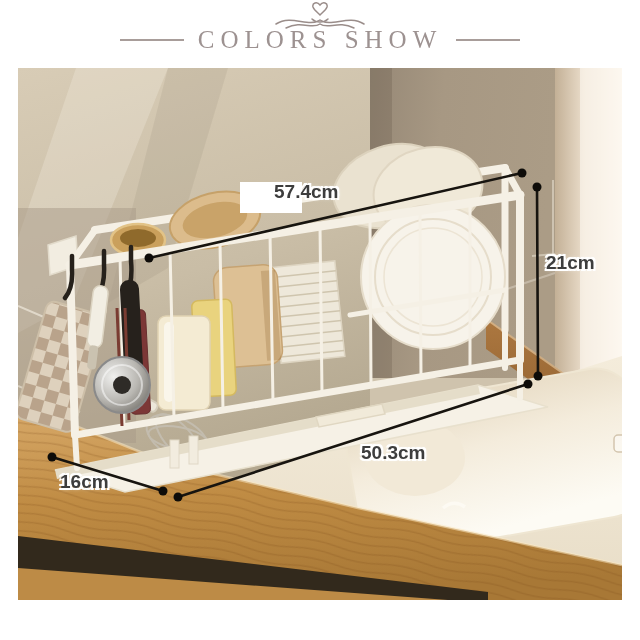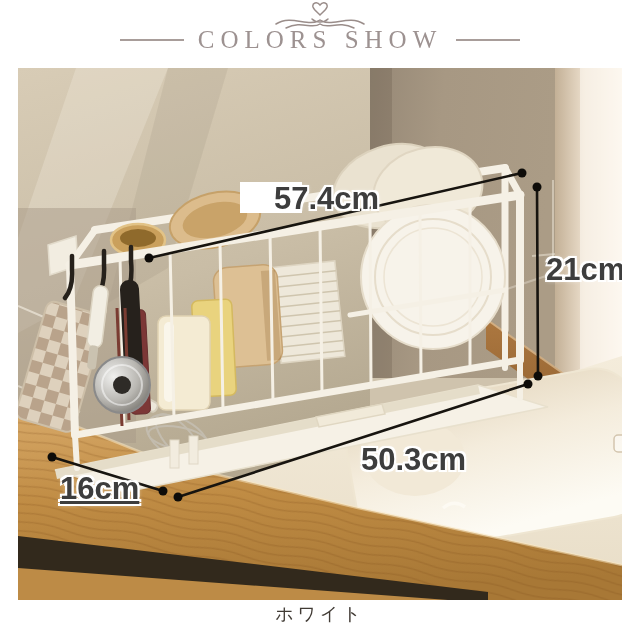--- a/index.html
+++ b/index.html
@@ -7,26 +7,26 @@
           font-family:"Liberation Sans",sans-serif;}
   
   #header{position:absolute;left:0;top:0;width:640px;height:64px;text-align:left;}
   #ornament{position:absolute;left:272px;top:2px;width:96px;height:32px;}
   #title-row{position:absolute;left:0;top:26px;width:640px;display:flex;align-items:center;justify-content:center;gap:14px;}
   .title-rule{width:64px;height:2px;background:#a89d9a;}
   #page-title{font-family:"Liberation Serif",serif;font-size:25px;letter-spacing:6px;color:#9d9291;white-space:nowrap;}
   
   #photo{position:absolute;left:18px;top:68px;width:604px;height:532px;overflow:hidden;background:#cfc3ad;}
   #scene{position:absolute;left:0;top:0;}
-  .dim-label{position:absolute;font-weight:700;font-size:31px;color:#3d3d3d;white-space:nowrap;
+  .dim-label{position:absolute;font-weight:700;font-size:19px;color:#3d3d3d;white-space:nowrap;
     text-shadow:-2px -2px 0 #fff,2px -2px 0 #fff,-2px 2px 0 #fff,2px 2px 0 #fff,0 0 5px #fff;}
   #label-top-width{left:256px;top:113px;}
   #label-right-height{left:528px;top:184px;}
   #label-bottom-width{left:322px;top:374px;padding-left:21px;}
-  #label-left-depth{left:42px;top:403px;text-decoration:underline;}
+  #label-left-depth{left:42px;top:403px;}
   
   #caption{position:absolute;left:0;top:602px;width:640px;text-align:center;
     font-family:"Liberation Serif",serif;font-size:18px;letter-spacing:4px;color:#413b35;}
 </style>
 </head>
 <body>
 
 <div id="canvas">
 
   <div id="header">
@@ -268,14 +268,13 @@
         </g>
       </g>
     </svg>
 
     <div class="dim-label" id="label-top-width">57.4cm</div>
     <div class="dim-label" id="label-right-height">21cm</div>
     <div class="dim-label" id="label-bottom-width">50.3cm</div>
     <div class="dim-label" id="label-left-depth">16cm</div>
   </div>
 
-  <div id="caption">ホワイト</div>
 </div>
 
 </body></html>

